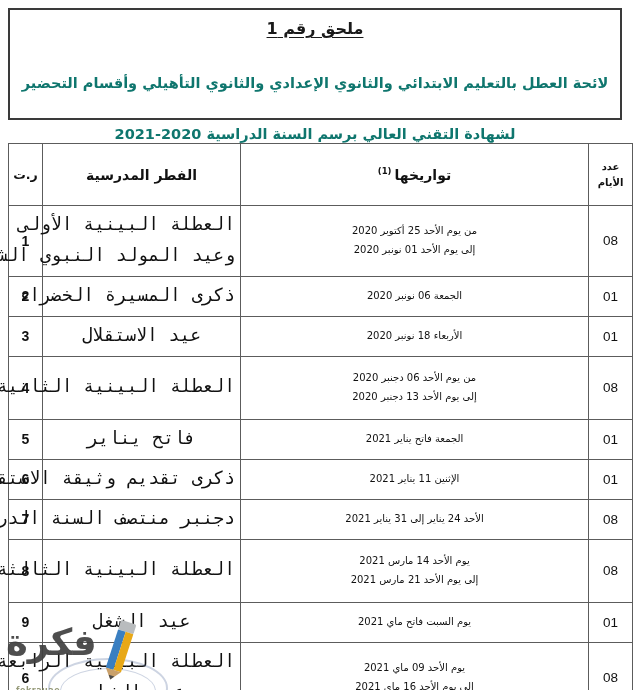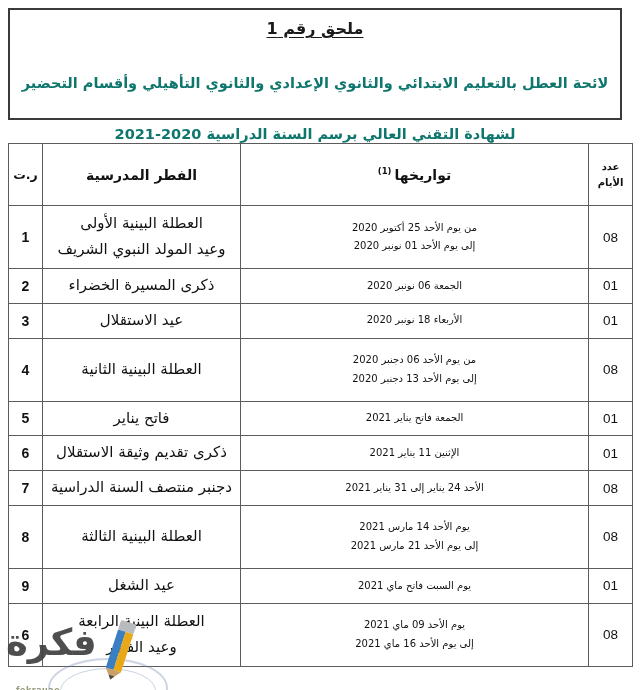--- a/index.html
+++ b/index.html
@@ -102,22 +102,23 @@
     margin-inline-start: 3px;
   }
 
   tbody td { padding: 4px 5px; }
   td.cell-num {
     font-size: 14px;
     font-weight: bold;
     font-family: "Liberation Sans", sans-serif;
   }
   td.cell-name {
-    font-size: 15px;
+    font-size: 18px;
     line-height: 1.72;
+    font-family: Liberation Mono, monospace;
   }
   td.cell-dates {
     font-size: 10px;
     line-height: 1.85;
   }
   td.cell-days {
     font-size: 13.5px;
     font-weight: normal;
     font-family: "Liberation Sans", sans-serif;
   }

